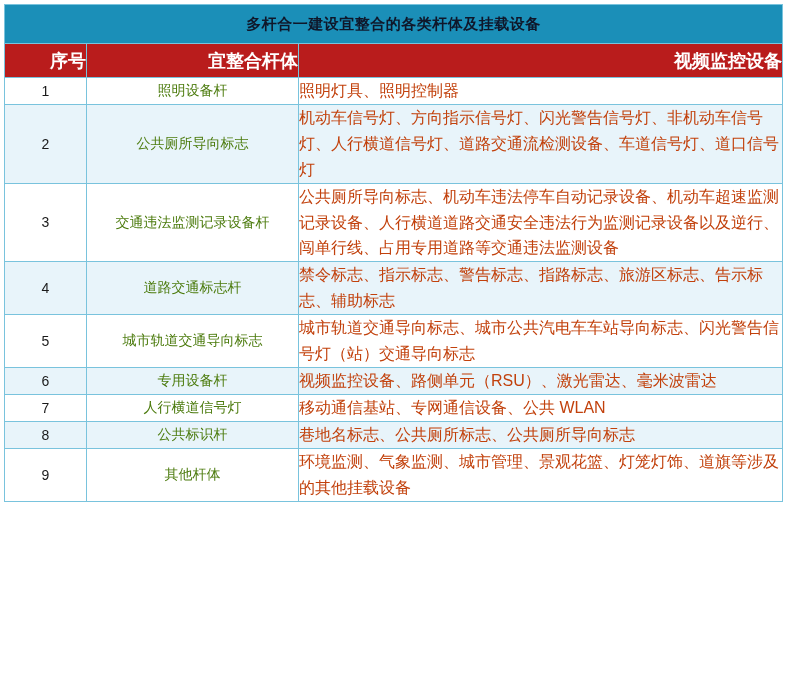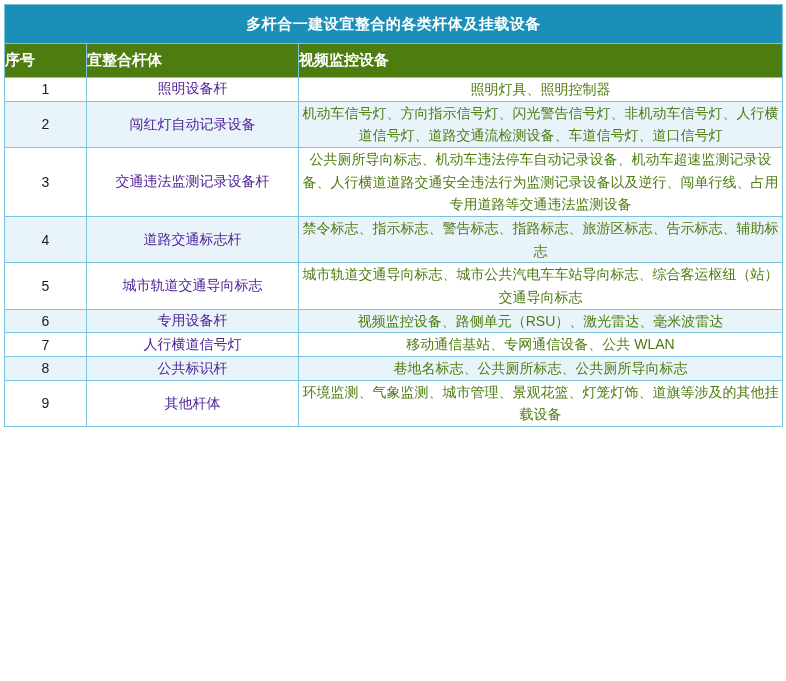--- a/index.html
+++ b/index.html
@@ -23,55 +23,55 @@
     width: 778px;
     table-layout: fixed;
     border: 1px solid #2196c4;
   }
   table.pole-table td, table.pole-table th {
     border: 1px solid #79c3dd;
     padding: 0;
   }
   .title-row th {
     background: #1b8fb8;
-    color: #ffffff;
+    color: #0f172a;
     font-size: 15px;
     font-weight: bold;
     text-align: center;
     height: 38px;
     letter-spacing: 0.5px;
     border: 1px solid #1b8fb8;
   }
   .head-row th {
-    background: #4d7c0f;
+    background: #b91c1c;
     color: #ffffff;
-    font-size: 15px;
+    font-size: 18px;
     font-weight: bold;
-    text-align: left;
+    text-align: right;
     height: 33px;
     border: 1px solid #79c3dd;
   }
   td.col-idx {
     text-align: center;
     font-size: 14px;
     color: #1a1a1a;
     width: 82px;
   }
   td.col-pole {
     text-align: center;
     font-size: 14px;
-    color: #4c1d95;
+    color: #4d7c0f;
     width: 212px;
     padding: 6px 8px;
     line-height: 1.55;
   }
   td.col-dev {
-    text-align: center;
-    font-size: 14px;
-    color: #4d7c0f;
+    text-align: left;
+    font-size: 16px;
+    color: #c2410c;
     padding: 8px 10px 8px 10px;
     line-height: 1.62;
   }
   tr.odd td { background: #ffffff; }
   tr.even td { background: #e8f4fa; }
   col.c1 { width: 82px; }
   col.c2 { width: 212px; }
   col.c3 { width: 484px; }
 </style>
 </head>
@@ -95,37 +95,37 @@
       </tr>
     </thead>
     <tbody>
       <tr class="odd">
         <td class="col-idx">1</td>
         <td class="col-pole">照明设备杆</td>
         <td class="col-dev">照明灯具、照明控制器</td>
       </tr>
       <tr class="even">
         <td class="col-idx">2</td>
-        <td class="col-pole">闯红灯自动记录设备</td>
+        <td class="col-pole">公共厕所导向标志</td>
         <td class="col-dev">机动车信号灯、方向指示信号灯、闪光警告信号灯、非机动车信号灯、人行横道信号灯、道路交通流检测设备、车道信号灯、道口信号灯</td>
       </tr>
       <tr class="odd">
         <td class="col-idx">3</td>
         <td class="col-pole">交通违法监测记录设备杆</td>
         <td class="col-dev">公共厕所导向标志、机动车违法停车自动记录设备、机动车超速监测记录设备、人行横道道路交通安全违法行为监测记录设备以及逆行、闯单行线、占用专用道路等交通违法监测设备</td>
       </tr>
       <tr class="even">
         <td class="col-idx">4</td>
         <td class="col-pole">道路交通标志杆</td>
         <td class="col-dev">禁令标志、指示标志、警告标志、指路标志、旅游区标志、告示标志、辅助标志</td>
       </tr>
       <tr class="odd">
         <td class="col-idx">5</td>
         <td class="col-pole">城市轨道交通导向标志</td>
-        <td class="col-dev">城市轨道交通导向标志、城市公共汽电车车站导向标志、综合客运枢纽（站）交通导向标志</td>
+        <td class="col-dev">城市轨道交通导向标志、城市公共汽电车车站导向标志、闪光警告信号灯（站）交通导向标志</td>
       </tr>
       <tr class="even">
         <td class="col-idx">6</td>
         <td class="col-pole">专用设备杆</td>
         <td class="col-dev">视频监控设备、路侧单元（RSU）、激光雷达、毫米波雷达</td>
       </tr>
       <tr class="odd">
         <td class="col-idx">7</td>
         <td class="col-pole">人行横道信号灯</td>
         <td class="col-dev">移动通信基站、专网通信设备、公共 WLAN</td>

